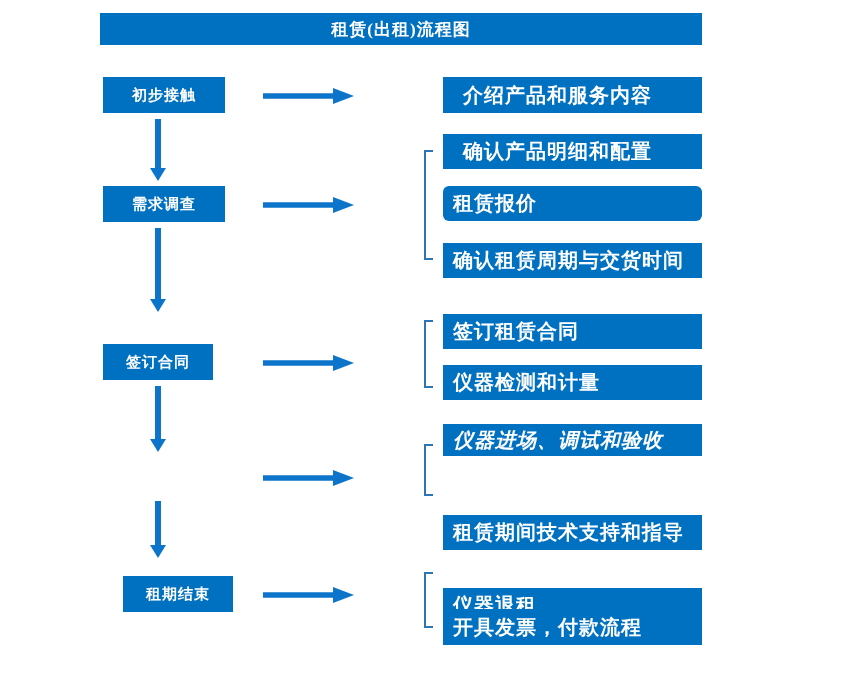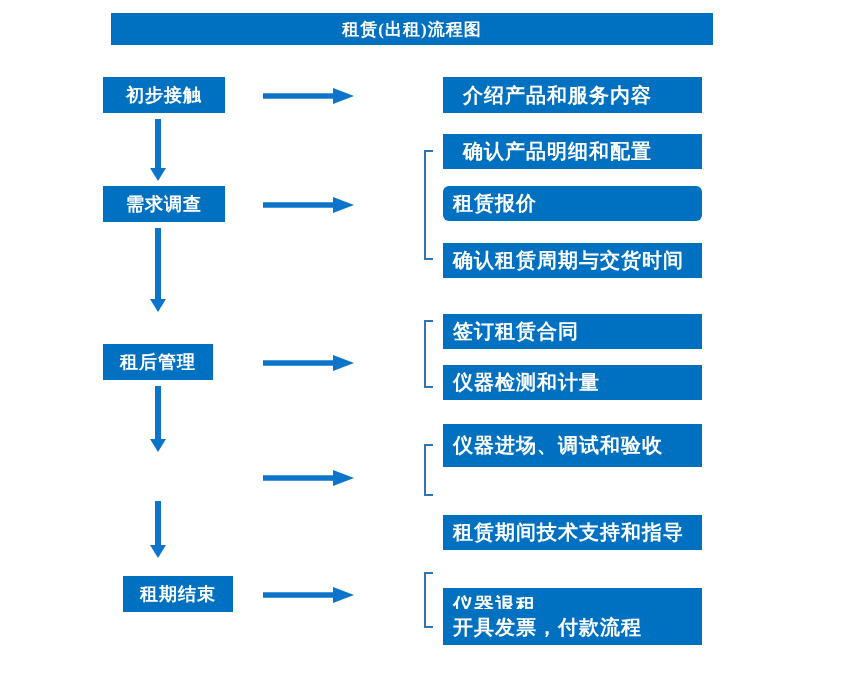--- a/index.html
+++ b/index.html
@@ -13,27 +13,27 @@
     position:relative;
     width:844px;height:688px;
     background:#fff;
     font-family:"Liberation Serif","DejaVu Serif",serif;
     overflow:hidden;
   }
   .title-bar{
     position:absolute;left:100px;top:13px;width:602px;height:32px;
     background:var(--box-blue);color:var(--text-white);
     display:flex;align-items:center;justify-content:center;
-    font-size:17px;font-weight:bold;letter-spacing:1px;margin-left:11px;
+    font-size:17px;font-weight:bold;letter-spacing:1px;
   }
   .step-box{
     position:absolute;left:103px;height:36px;
     background:var(--box-blue);color:var(--text-white);
     display:flex;align-items:center;justify-content:center;
-    font-size:18px;font-weight:bold;letter-spacing:1px;
+    font-size:15px;font-weight:bold;letter-spacing:1px;
   }
   .detail-box{
     position:absolute;left:443px;width:259px;height:35px;
     background:var(--box-blue);color:var(--text-white);
     display:flex;align-items:center;
     padding-left:10px;box-sizing:border-box;
     font-size:20px;font-weight:bold;letter-spacing:1px;
     white-space:nowrap;
   }
   .h-arrow{position:absolute;left:263px;width:91px;height:18px;}
@@ -50,30 +50,30 @@
 </style>
 </head>
 <body>
 
 <div class="canvas">
 
   <div class="title-bar">租赁(出租)流程图</div>
 
   <div class="step-box" style="top:77px;width:122px;">初步接触</div>
   <div class="step-box" style="top:186px;width:122px;">需求调查</div>
-  <div class="step-box" style="top:344px;width:110px;">租后管理</div>
+  <div class="step-box" style="top:344px;width:110px;">签订合同</div>
   <div class="step-box" style="top:576px;width:110px;margin-left:20px;">租期结束</div>
 
   <div class="detail-box" style="top:77px;height:36px;padding-left:20px;">介绍产品和服务内容</div>
   <div class="detail-box" style="top:134px;padding-left:20px;">确认产品明细和配置</div>
   <div class="detail-box" style="top:186px;border-radius:6px;">租赁报价</div>
   <div class="detail-box" style="top:243px;">确认租赁周期与交货时间</div>
   <div class="detail-box" style="top:314px;">签订租赁合同</div>
   <div class="detail-box" style="top:365px;">仪器检测和计量</div>
-  <div class="detail-box" style="top:424px;height:43px;">仪器进场、调试和验收</div>
+  <div class="detail-box" style="top:424px;height:32px;font-style:italic;">仪器进场、调试和验收</div>
   <div class="detail-box" style="top:468px;margin-top:47px;">租赁期间技术支持和指导</div>
   <div class="detail-box" style="top:588px;">仪器退租</div>
   <div class="detail-box" style="top:609px;height:36px;text-align:right;">开具发票，付款流程</div>
 
   <div class="h-arrow" style="top:87px;">
     <svg viewBox="0 0 91 18">
         <line class="arrow-stroke" x1="0" y1="9" x2="72" y2="9" stroke-width="5.5"></line>
         <polygon class="arrow-fill" points="70,1 91,9 70,17"></polygon>
       </svg>
   </div>

